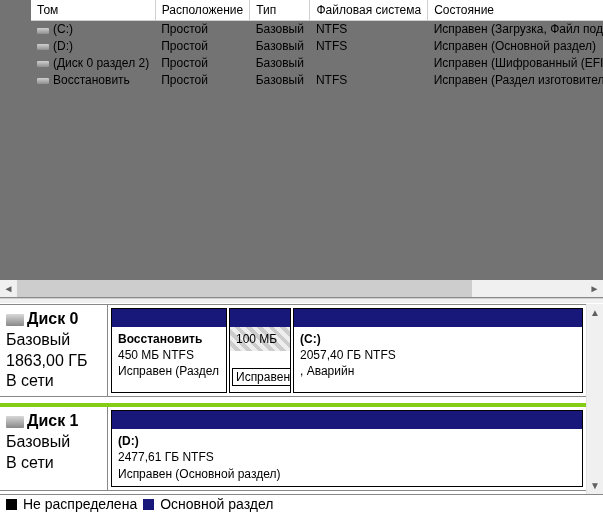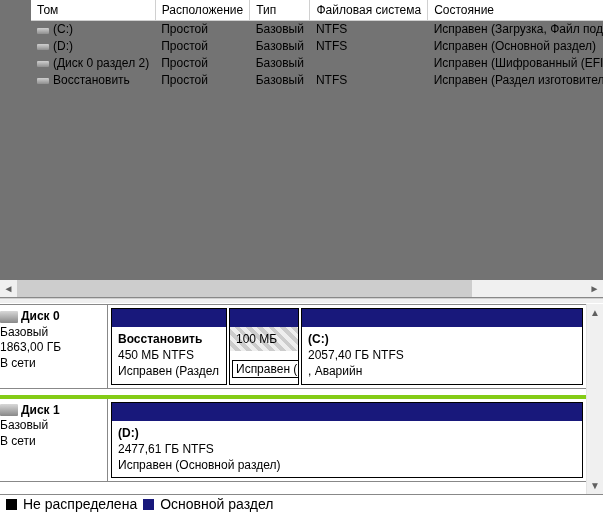--- a/index.html
+++ b/index.html
@@ -103,23 +103,23 @@
   }
   .disk-row {
     display: flex;
     border-top: 4px solid #84cc16;
     border-bottom: 1px solid #888;
     margin-bottom: 6px;
   }
   .disk-row:first-child { border-top: 1px solid #888; }
   .disk-info {
     width: 108px;
-    padding: 4px 0;
+    padding: 4px 6px;
     border-right: 1px solid #888;
-    font-size: 12px;
+    font-size: 16px;
     line-height: 1.3;
   }
   .disk-info .dicon {
     display: inline-block;
     width: 18px; height: 12px;
     background: linear-gradient(#d8d8d8,#888);
     border-radius: 1px;
     margin-right: 3px;
     vertical-align: middle;
   }
@@ -271,21 +271,21 @@
       </div>
       <div class="disk-layout">
         <div class="part" style="width:116px">
           <div class="bar"></div>
           <div class="pbody">
             <div class="ptitle">Восстановить</div>
             <div>450 МБ NTFS</div>
             <div>Исправен (Раздел</div>
           </div>
         </div>
-        <div class="part efi" style="width:70px">
+        <div class="part efi" style="width:62px">
           <div class="bar"></div>
           <div class="pbody">
             <div class="ptitle"></div>
             <div>100 МБ</div>
           </div>
           <div class="tt">Исправен (Шифрованный (EFI) системный раздел)</div>
         </div>
         <div class="part" style="flex:1">
           <div class="bar"></div>
           <div class="pbody">

